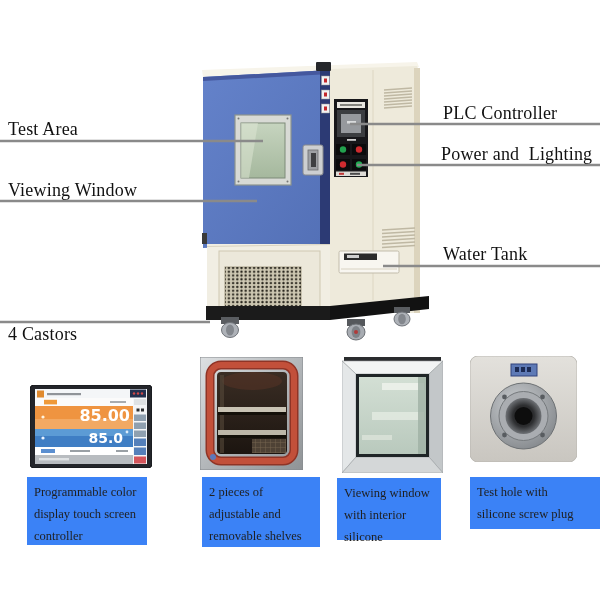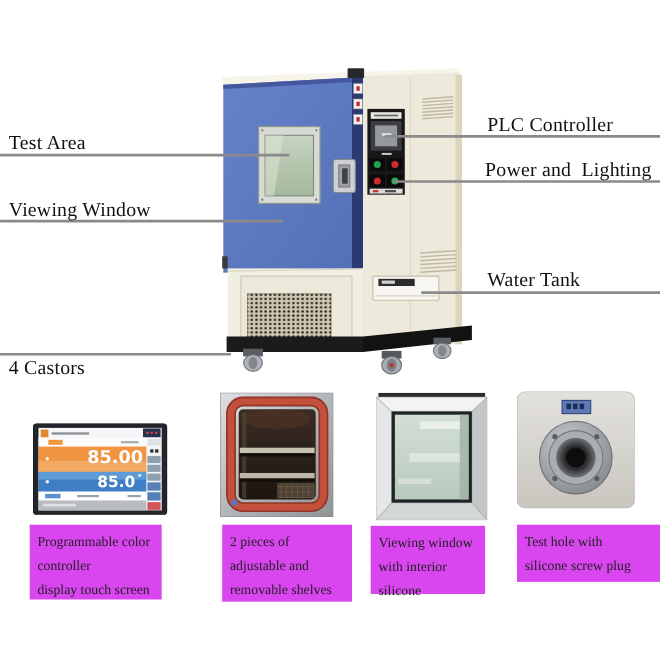--- a/index.html
+++ b/index.html
@@ -8,21 +8,21 @@
     font-family:"Liberation Serif", serif;overflow:hidden;
   }
   #diagram{position:absolute;left:0;top:0;width:600px;height:600px;}
   .label{
     position:absolute;color:#111111;font-size:18px;line-height:20px;
     white-space:pre;letter-spacing:0.2px;
   }
   .feature{position:absolute;}
   .photo{position:absolute;display:block;}
   .caption{
-    position:absolute;background:#d946ef;color:#1f1f1f;
+    position:absolute;background:#3b82f6;color:#1f1f1f;
     font-size:12.5px;line-height:22px;padding:4px 2px 6px 7px;box-sizing:border-box;
   }
   .cap-line{white-space:pre;}
 </style>
 </head>
 <body>
 
 <svg id="diagram" viewBox="0 0 600 600" aria-hidden="true">
   <defs>
     <linearGradient id="gDoor" x1="0" y1="0" x2="1" y2="1">
@@ -204,22 +204,22 @@
       <rect x="104" y="29.5" width="12" height="6.5" fill="#8fa0b0"></rect>
       <rect x="104" y="37.5" width="12" height="6.5" fill="#8fa0b0"></rect>
       <rect x="104" y="45.5" width="12" height="6.5" fill="#8fa0b0"></rect>
       <rect x="104" y="53.5" width="12" height="7.5" fill="#5580ba"></rect>
       <rect x="104" y="62.5" width="12" height="7.5" fill="#5580ba"></rect>
       <rect x="104" y="71.5" width="12" height="7" fill="#d4555b"></rect>
     </g>
   </svg>
   <div class="caption" style="left:2px;top:92px;width:120px;height:68px;">
     <div class="cap-line">Programmable color</div>
+    <div class="cap-line">display touch screen</div>
     <div class="cap-line">controller</div>
-    <div class="cap-line">display touch screen</div>
   </div>
 </div>
 
 <div class="feature" style="left:200px;top:357px;width:103px;height:191px;">
   <svg class="photo" style="left:0;top:0;width:103px;height:113px;" viewBox="0 0 103 113">
     <defs>
       <linearGradient id="gMetal2" x1="0" y1="0" x2="1" y2="1">
         <stop offset="0" stop-color="#dde0e2"></stop>
           <stop offset="0.5" stop-color="#b3b7ba"></stop>
           <stop offset="1" stop-color="#8f9396"></stop>

